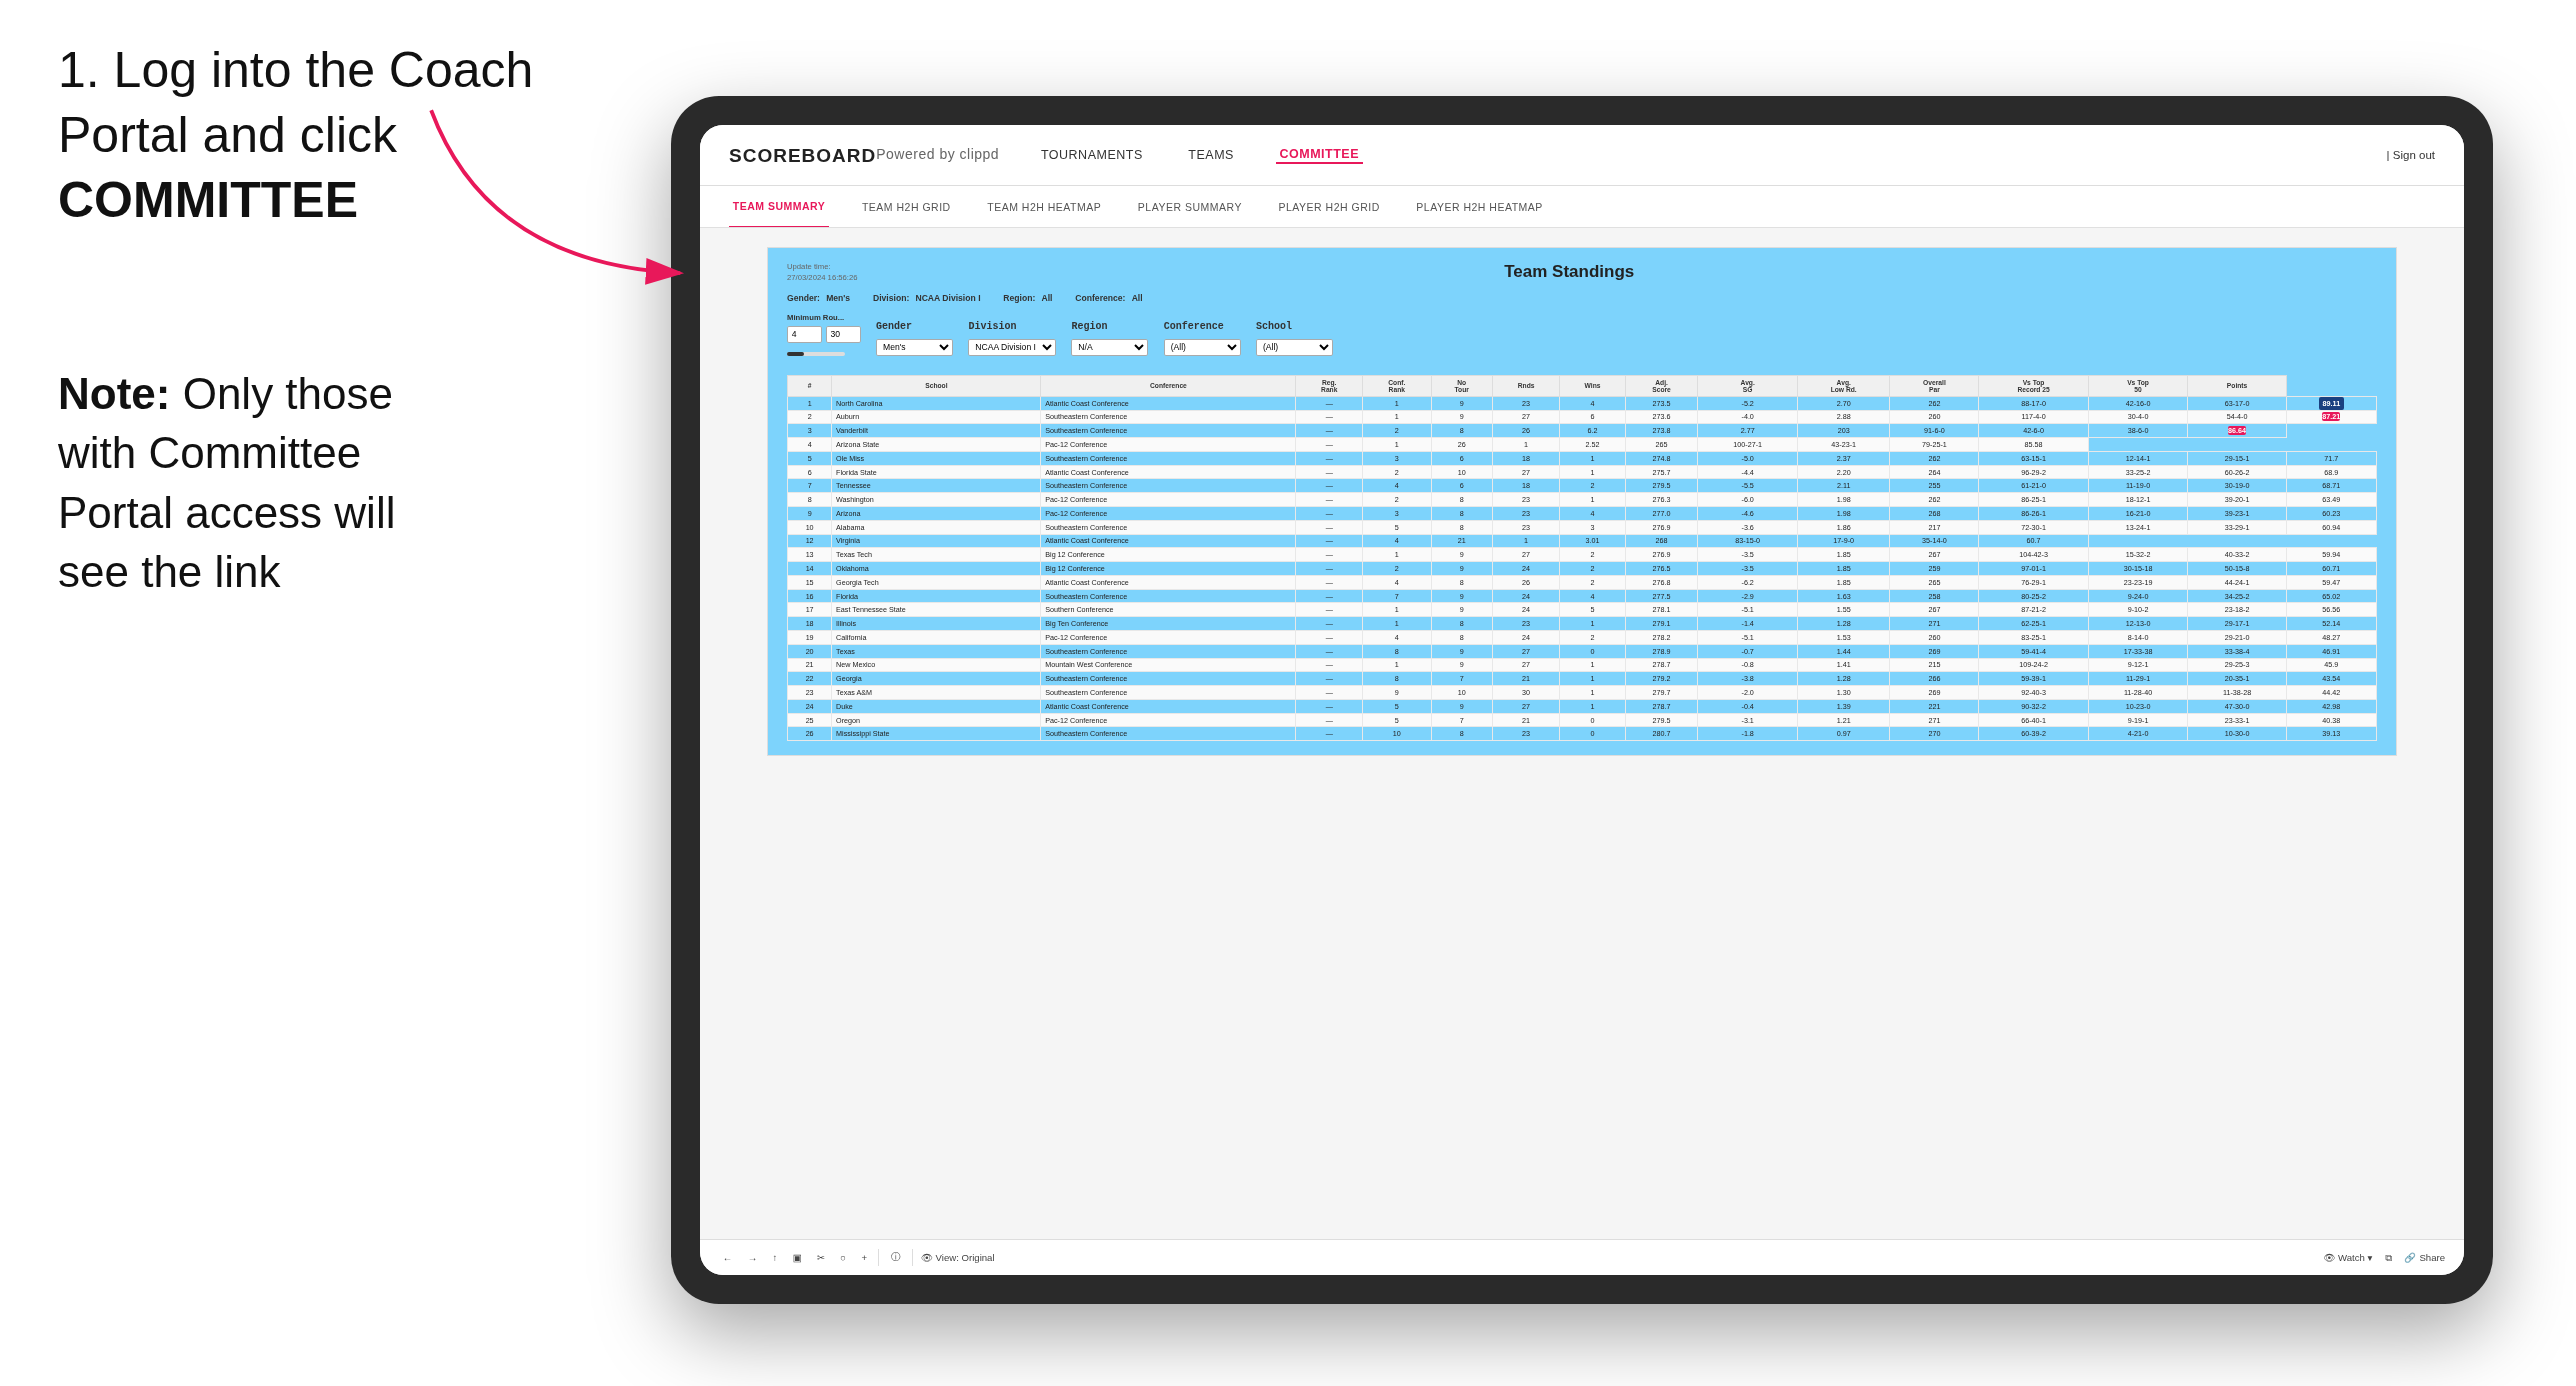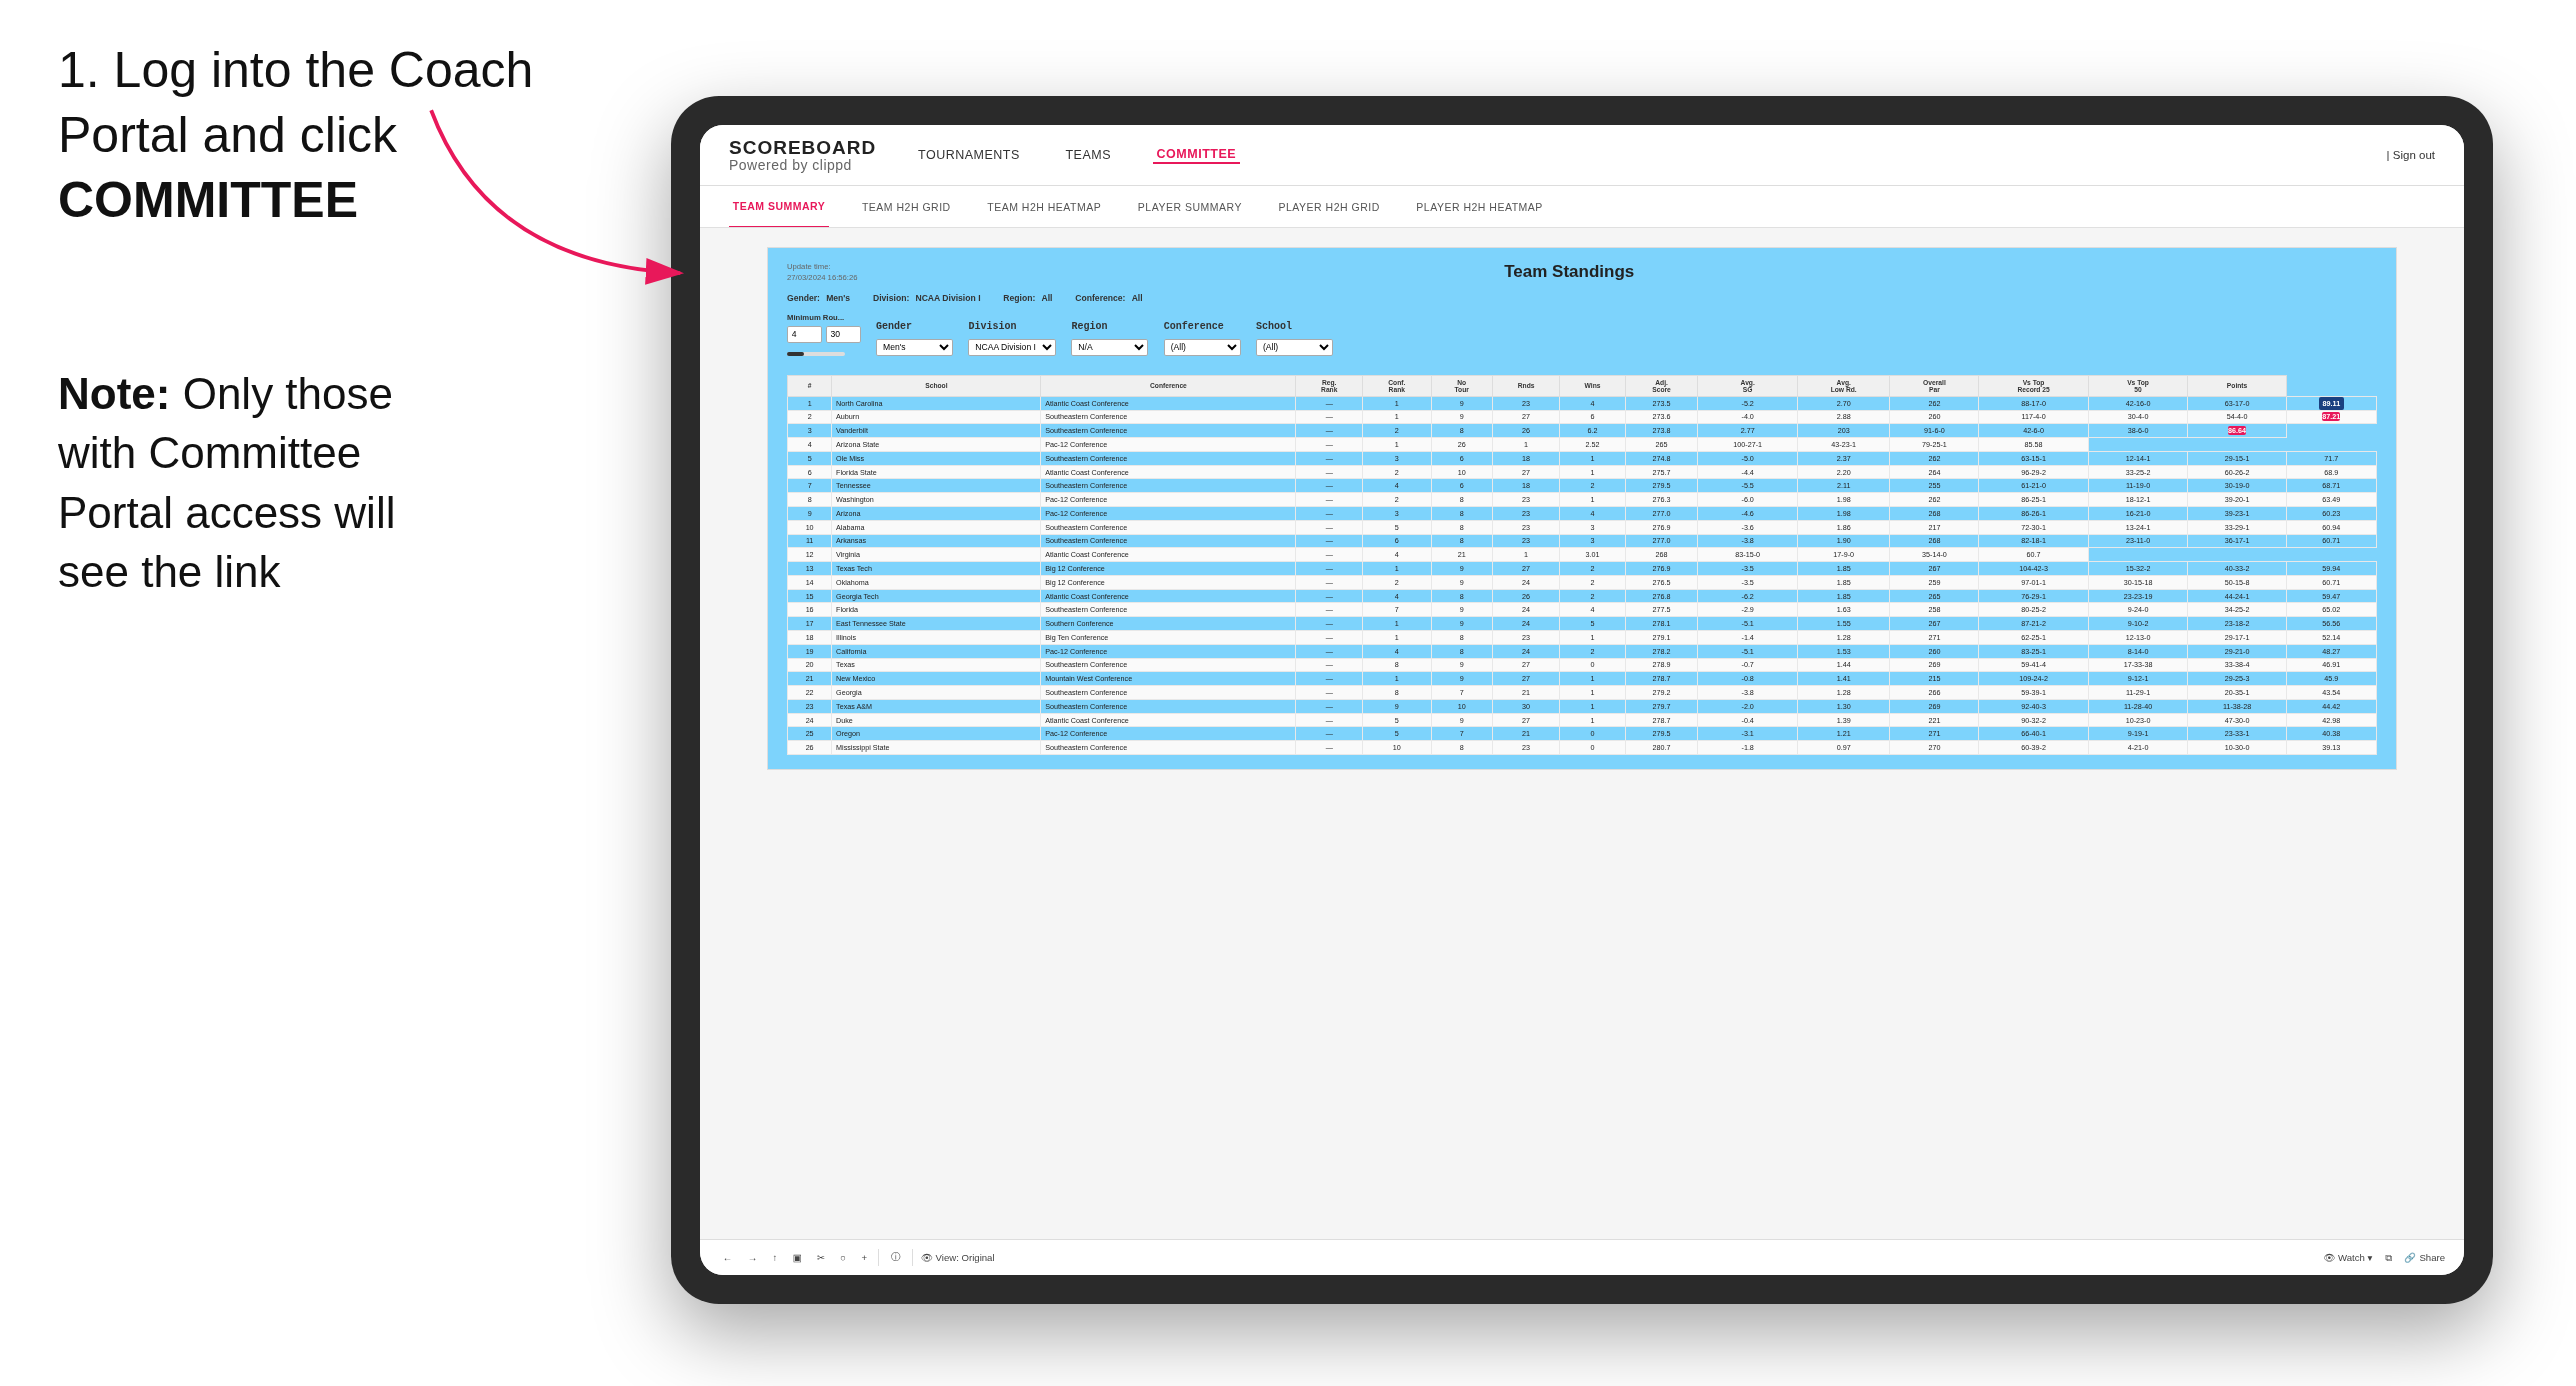--- a/index.html
+++ b/index.html
@@ -88,21 +88,21 @@
       border-bottom: 1px solid #ddd;
       display: flex;
       align-items: center;
       padding: 0 29px;
       height: 61px;
       flex-shrink: 0;
     }
 
     .logo-area {
       display: flex;
-      flex-direction: column;
+      flex-direction: row;
       margin-right: 38px;
     }
 
     .logo-text {
       font-size: 19px;
       font-weight: 800;
       color: #222;
       letter-spacing: 1px;
       line-height: 1;
     }
@@ -732,38 +732,20 @@
                   <td>276.9</td>
                   <td>-3.6</td>
                   <td>1.86</td>
                   <td>217</td>
                   <td>72-30-1</td>
                   <td>13-24-1</td>
                   <td>33-29-1</td>
                   <td>60.94</td>
                 </tr>
                 <tr>
-                  <td>11</td>
-                  <td class="school-name">Arkansas</td>
-                  <td class="conference-name">Southeastern Conference</td>
-                  <td>—</td>
-                  <td>6</td>
-                  <td>8</td>
-                  <td>23</td>
-                  <td>3</td>
-                  <td>277.0</td>
-                  <td>-3.8</td>
-                  <td>1.90</td>
-                  <td>268</td>
-                  <td>82-18-1</td>
-                  <td>23-11-0</td>
-                  <td>36-17-1</td>
-                  <td>60.71</td>
-                </tr>
-                <tr>
                   <td>12</td>
                   <td class="school-name">Virginia</td>
                   <td class="conference-name">Atlantic Coast Conference</td>
                   <td>—</td>
                   <td>4</td>
                   <td>21</td>
                   <td>1</td>
                   <td>3.01</td>
                   <td>268</td>
                   <td>83-15-0</td>

